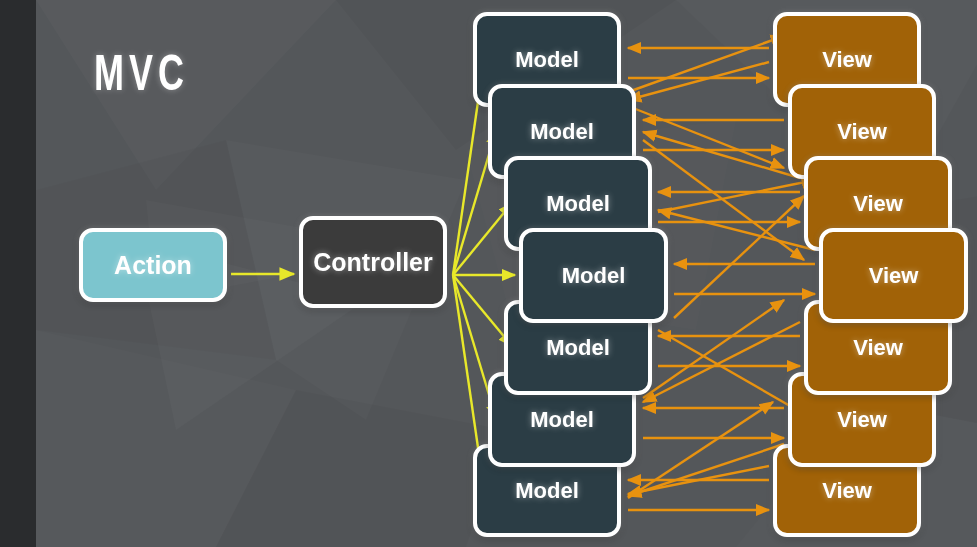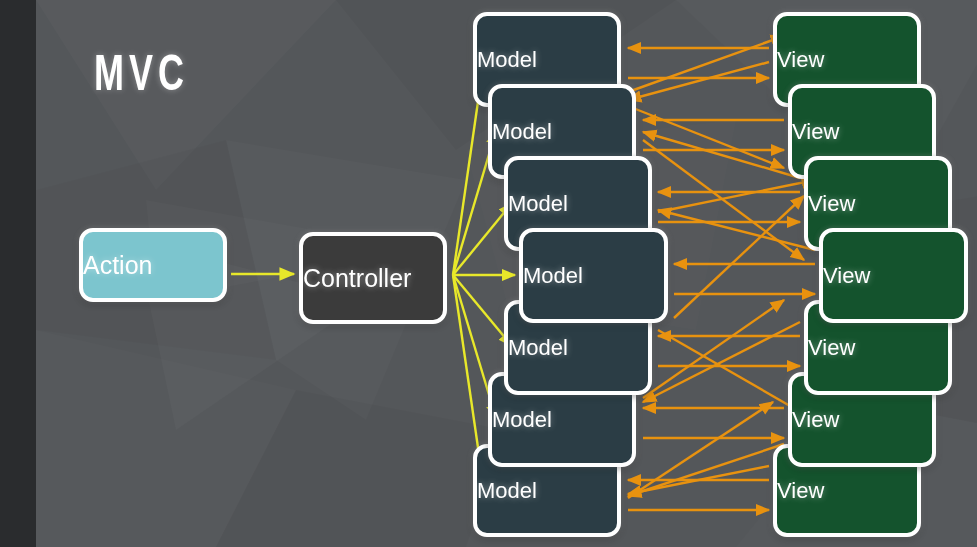--- a/index.html
+++ b/index.html
@@ -39,32 +39,32 @@
     line-height: 1;
     user-select: none;
   }
   .node {
     position: absolute;
     box-sizing: border-box;
     border: 4px solid #ffffff;
     border-radius: 14px;
     display: flex;
     align-items: center;
-    justify-content: flex-start;
+    justify-content: center;
     color: #ffffff;
-    font-weight: normal;
+    font-weight: bold;
     box-shadow: 0 0 6px rgba(255,255,255,0.22),
                 0 2px 6px rgba(0,0,0,0.35);
     text-shadow: 0 0 6px rgba(255,255,255,0.45);
     user-select: none;
   }
   .node-action    { background: #7cc5ce; font-size: 25px; }
   .node-controller{ background: #3b3b3b; font-size: 25px; }
   .node-model     { background: #2b3d45; font-size: 22px; }
-  .node-view      { background: #14532d; font-size: 22px; }
+  .node-view      { background: #a16207; font-size: 22px; }
 
   #arrows {
     position: absolute;
     inset: 0;
     width: 977px;
     height: 547px;
     pointer-events: none;
   }
 </style>
 </head>
@@ -142,21 +142,21 @@
         <line x1="417" y1="275" x2="448" y2="489"></line>
       </g>
     <g id="g-a2c" stroke="#e8e82a" stroke-width="2.6" fill="none" marker-end="url(#ah-yellow)">
         <line x1="195" y1="274" x2="258" y2="274"></line>
       </g>
   </svg>
 
   <div class="node node-action" style="left: 43px; top: 228px; width: 148px; height: 74px; z-index: 5;">
     <span>Action</span>
   </div>
-  <div class="node node-controller" style="left: 263px; top: 232px; width: 148px; height: 92px; z-index: 5;">
+  <div class="node node-controller" style="left: 263px; top: 216px; width: 148px; height: 92px; z-index: 5;">
     <span>Controller</span>
   </div>
 
   <div id="model-stack">
       <div class="node node-model" style="left: 437px; top: 12px; width: 148px; height: 95px; z-index: 10;">
         <span>Model</span>
       </div>
       <div class="node node-model" style="left: 452px; top: 84px; width: 148px; height: 95px; z-index: 14;">
         <span>Model</span>
       </div>

